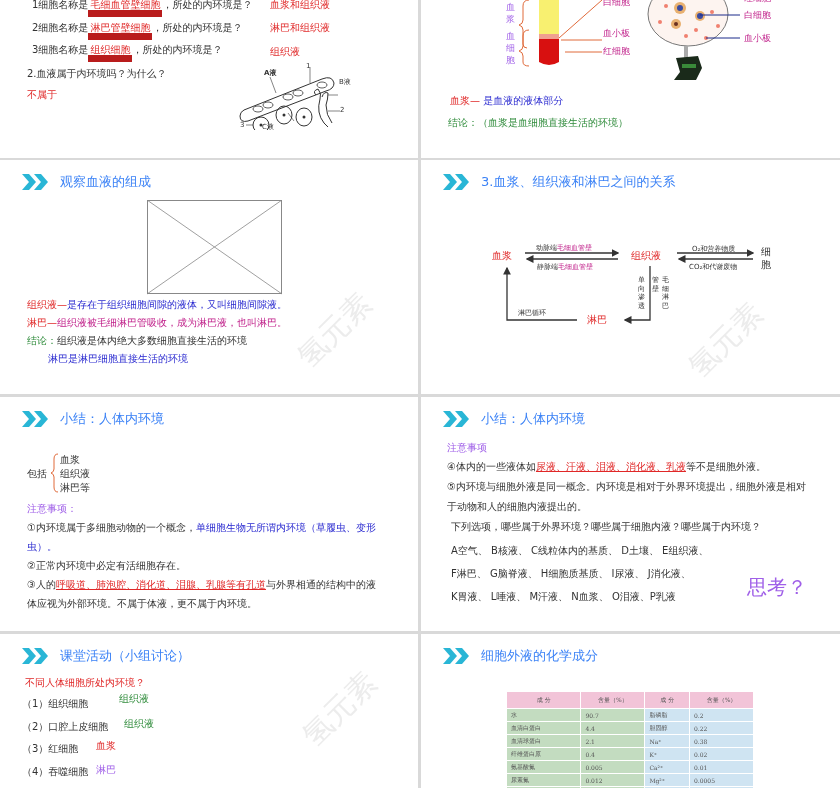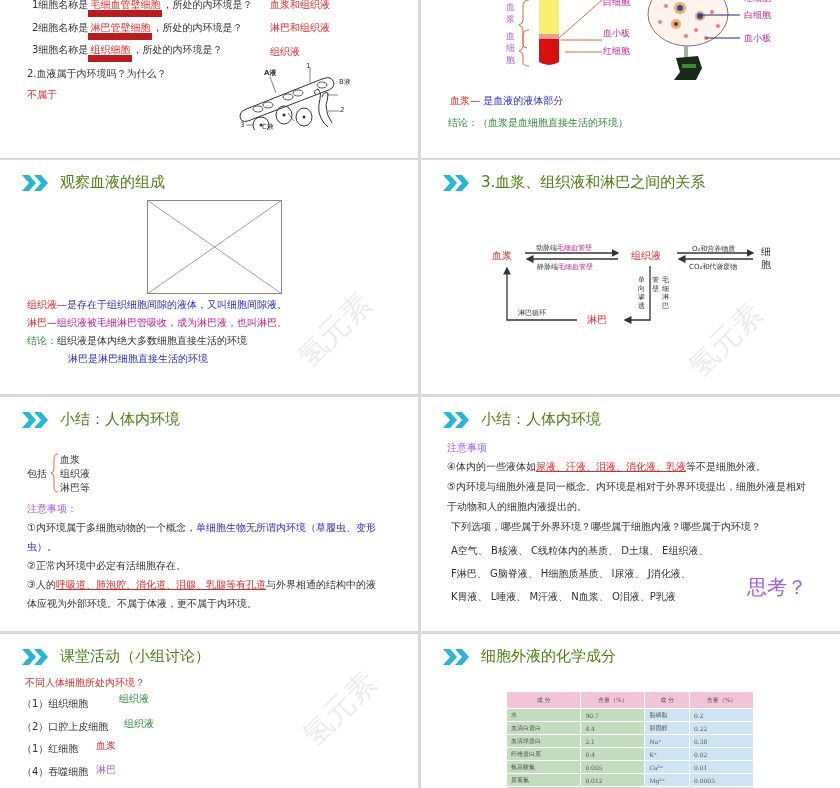--- a/index.html
+++ b/index.html
@@ -12,21 +12,21 @@
   .s3 { left: 0; top: 160px; width: 418px; height: 234px; }
   .s4 { left: 421px; top: 160px; width: 419px; height: 234px; }
   .s5 { left: 0; top: 397px; width: 418px; height: 234px; }
   .s6 { left: 421px; top: 397px; width: 419px; height: 234px; }
   .s7 { left: 0; top: 634px; width: 418px; height: 234px; }
   .s8 { left: 421px; top: 634px; width: 419px; height: 234px; }
 
   .hdr { position: absolute; left: 22px; top: 13px; display: flex; align-items: center; gap: 10px; }
   .chev { width: 28px; height: 16px; position: relative; }
   .chev svg { display: block; }
-  .hdr-t { font-size: 15px; color: #4d7c0f; }
+  .hdr-t { font-size: 13px; color: #3b82f6; }
 
   .abs { position: absolute; white-space: nowrap; }
   .t10 { font-size: 10px; }
   .t9 { font-size: 9px; }
   .t7 { font-size: 7px; }
   .red { color: #e02828; }
   .blue { color: #2a2ad0; }
   .green { color: #2e8b3a; }
   .purple { color: #a060e8; }
   .magenta { color: #c0208a; }
@@ -174,21 +174,21 @@
     </svg>
     <div class="abs t10" style="left:27px;top:138px;">
       <span class="red">组织液—</span><span class="blue">是存在于组织细胞间隙的液体，又叫细胞间隙液。</span>
     </div>
     <div class="abs t10" style="left:27px;top:156px;">
       <span class="red">淋巴—</span><span class="magenta">组织液被毛细淋巴管吸收，成为淋巴液，也叫淋巴。</span>
     </div>
     <div class="abs t10" style="left:27px;top:174px;">
       <span class="green">结论：</span><span class="dark">组织液是体内绝大多数细胞直接生活的环境</span>
     </div>
-    <div class="abs t10 blue" style="left:68px;top:192px;text-align:center;">淋巴是淋巴细胞直接生活的环境</div>
+    <div class="abs t10 blue" style="left:48px;top:192px;text-align:center;">淋巴是淋巴细胞直接生活的环境</div>
     <div class="watermark" style="left:290px;top:150px;">氢元素</div>
   </div>
 
   <div class="slide s4">
     <div class="hdr">
       <span class="chev">
         <svg width="28" height="16" viewBox="0 0 28 16">
             <path d="M0,0 L7,0 L14,8 L7,16 L0,16 L7,8 Z" fill="#29b6d6"></path>
             <path d="M12,0 L19,0 L26,8 L19,16 L12,16 L19,8 Z" fill="#29b6d6"></path>
           </svg>
@@ -305,21 +305,21 @@
             <path d="M12,0 L19,0 L26,8 L19,16 L12,16 L19,8 Z" fill="#29b6d6"></path>
           </svg>
       </span>
       <span class="hdr-t">课堂活动（小组讨论）</span>
     </div>
     <div class="abs t10 red" style="left:25px;top:42px;">不同人体细胞所处内环境？</div>
     <div class="abs t10 dark" style="left:22px;top:63px;">（1）组织细胞</div>
     <div class="abs t10 green" style="left:119px;top:58px;">组织液</div>
     <div class="abs t10 dark" style="left:22px;top:86px;">（2）口腔上皮细胞</div>
     <div class="abs t10 green" style="left:124px;top:83px;">组织液</div>
-    <div class="abs t10 dark" style="left:22px;top:108px;">（1）红细胞</div>
+    <div class="abs t10 dark" style="left:22px;top:108px;">（3）红细胞</div>
     <div class="abs t10 red" style="left:96px;top:105px;">血浆</div>
     <div class="abs t10 dark" style="left:22px;top:131px;">（4）吞噬细胞</div>
     <div class="abs t10 purple" style="left:96px;top:129px;">淋巴</div>
     <div class="watermark" style="left:295px;top:55px;">氢元素</div>
   </div>
 
   <div class="slide s8">
     <div class="hdr">
       <span class="chev">
         <svg width="28" height="16" viewBox="0 0 28 16">

